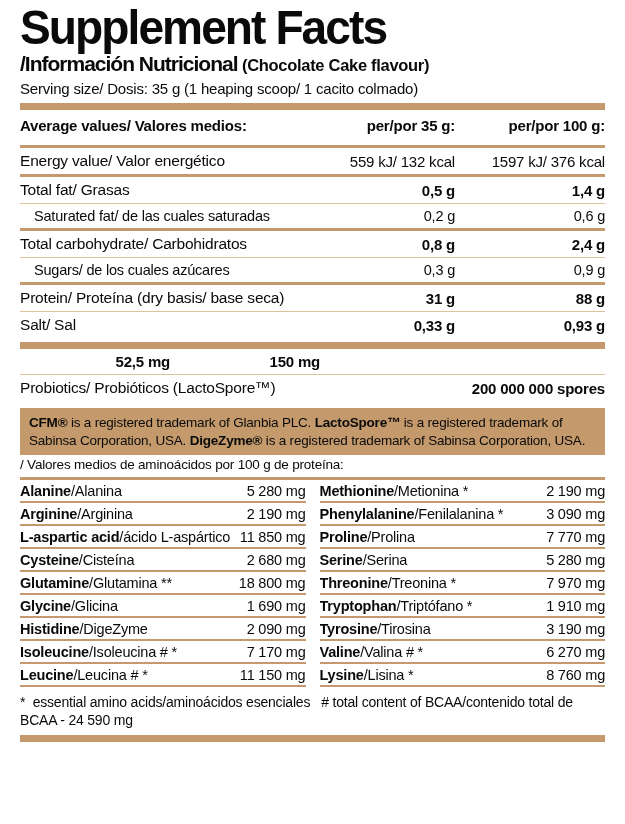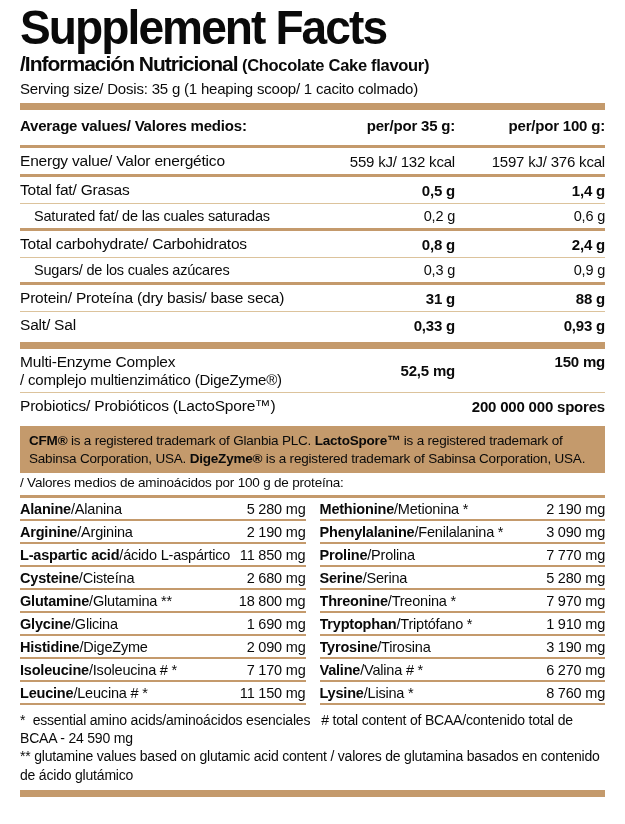--- a/index.html
+++ b/index.html
@@ -115,21 +115,20 @@
         <div class="nt-val v100 b">88 g</div>
       </div>
       <div class="rule-thin"></div>
       <div class="nt-row">
         <div class="nt-label"><span class="b">Salt/ Sal</span></div>
         <div class="nt-val v35 b">0,33 g</div>
         <div class="nt-val v100 b">0,93 g</div>
       </div>
       <div class="bar-thick mt4"></div>
       <div class="nt-row multi">
-        <div class="nt-label"><span class="b">Multi-Enzyme Complex</span><div class="nt-line2">/ complejo multienzimático (DigeZyme®)</div></div>
         <div class="nt-val v35 b">52,5 mg</div>
         <div class="nt-val v100 b">150 mg</div>
       </div>
       <div class="rule-thin"></div>
       <div class="nt-row">
         <div class="nt-label"><span class="b">Probiotics/ Probióticos</span><span> (LactoSpore™)</span></div>
         <div class="nt-val v100 b">200 000 000 spores</div>
       </div>
     </div>
 
@@ -211,18 +210,17 @@
         </div>
         <div class="amino-row">
           <div class="a-label"><span class="b">Lysine</span><span>/Lisina *</span></div>
           <div class="a-val">8 760 mg</div>
         </div>
       </div>
   </div>
 
   <div class="footnotes">
     <div>*&nbsp;&nbsp;essential amino acids/aminoácidos esenciales&nbsp;&nbsp;&nbsp;#&nbsp;total content of BCAA/contenido total de BCAA - 24 590 mg</div>
-    <div>** glutamine values based on glutamic acid content / valores de glutamina basados en contenido de ácido glutámico</div>
   </div>
 
   <div class="bar-thick"></div>
 
 </div>
 
 </body></html>

